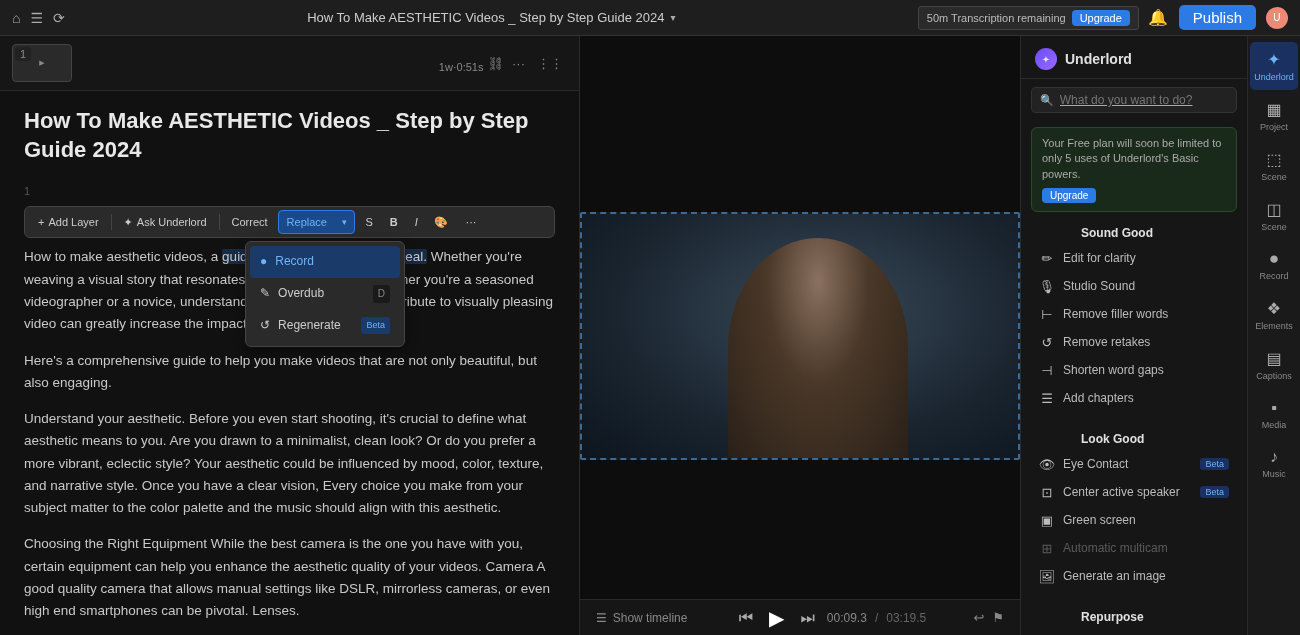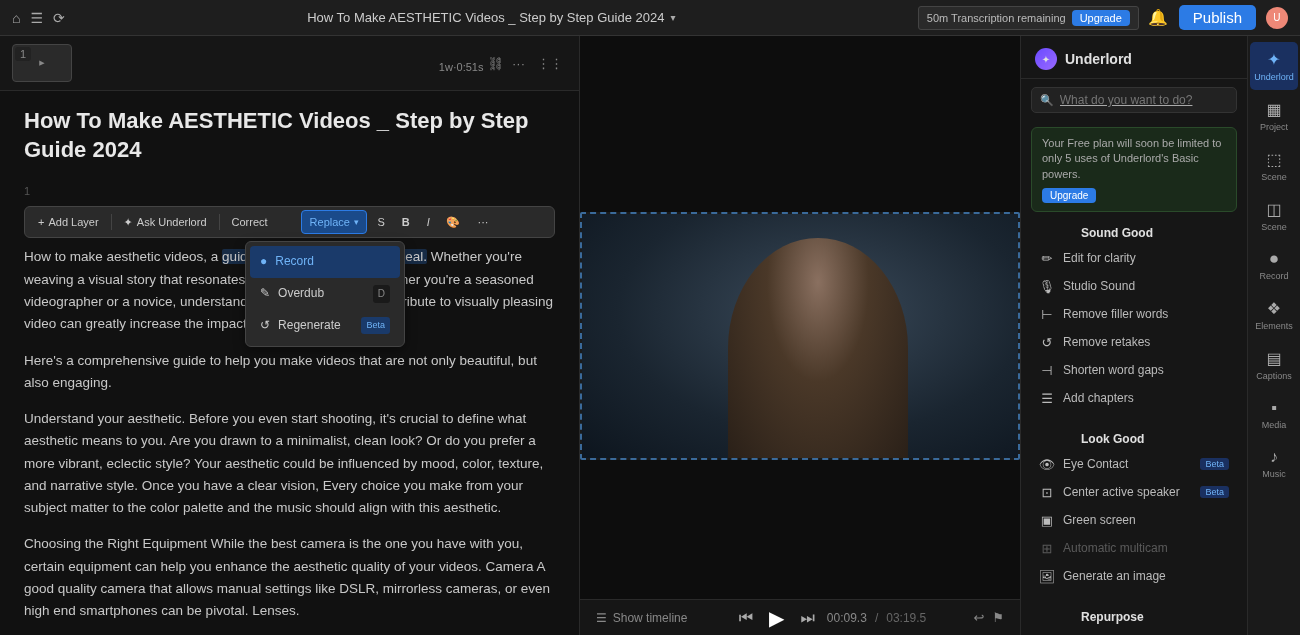--- a/index.html
+++ b/index.html
@@ -38,21 +38,21 @@
     .transcript-title { font-size: 22px; font-weight: 600; color: #e8e8e8; margin-bottom: 18px; line-height: 1.3; }
     .transcript-body { font-size: 13.5px; line-height: 1.65; color: #c8c8c8; }
     .transcript-body p { margin-bottom: 14px; }
     .line-number { color: #555; font-size: 11px; margin-bottom: 4px; }
     .highlighted-text { background: rgba(44, 123, 229, 0.25); border-radius: 2px; }
 
     
     .edit-toolbar { display: flex; align-items: center; gap: 3px; background: #2a2a2a; border: 1px solid #444; border-radius: 6px; padding: 3px 6px; margin: 6px 0 4px; position: relative; }
     .edit-toolbar-btn { background: none; border: none; color: #ccc; cursor: pointer; font-size: 11px; padding: 3px 7px; border-radius: 4px; display: flex; align-items: center; gap: 4px; white-space: nowrap; }
     .edit-toolbar-separator { width: 1px; height: 16px; background: #444; margin: 0 2px; }
-    .replace-btn { background: #1a4a8a; border: 1px solid #2c7be5; color: #6fb3f7; border-radius: 4px; padding: 2px 8px; font-size: 11px; cursor: pointer; display: flex; align-items: center; gap: 4px; margin-left: 23px; }
+    .replace-btn { background: #1a4a8a; border: 1px solid #2c7be5; color: #6fb3f7; border-radius: 4px; padding: 2px 8px; font-size: 11px; cursor: pointer; display: flex; align-items: center; gap: 15px; }
 
     
     .replace-dropdown { position: absolute; top: 34px; left: 220px; background: #2a2a2a; border: 1px solid #444; border-radius: 6px; padding: 4px; z-index: 100; min-width: 160px; box-shadow: 0 4px 12px rgba(0,0,0,0.4); }
     .replace-option { display: flex; align-items: center; justify-content: space-between; padding: 6px 10px; border-radius: 4px; cursor: pointer; font-size: 12px; color: #ccc; }
     .replace-option.selected { background: #1a3a6a; color: #6fb3f7; }
     .replace-option-left { display: flex; align-items: center; gap: 8px; }
     .shortcut-badge { font-size: 10px; color: #888; background: #1a1a1a; border-radius: 3px; padding: 1px 5px; }
     .beta-badge { font-size: 9px; color: #6fb3f7; background: #1a3a6a; border-radius: 3px; padding: 1px 5px; }
 
     

